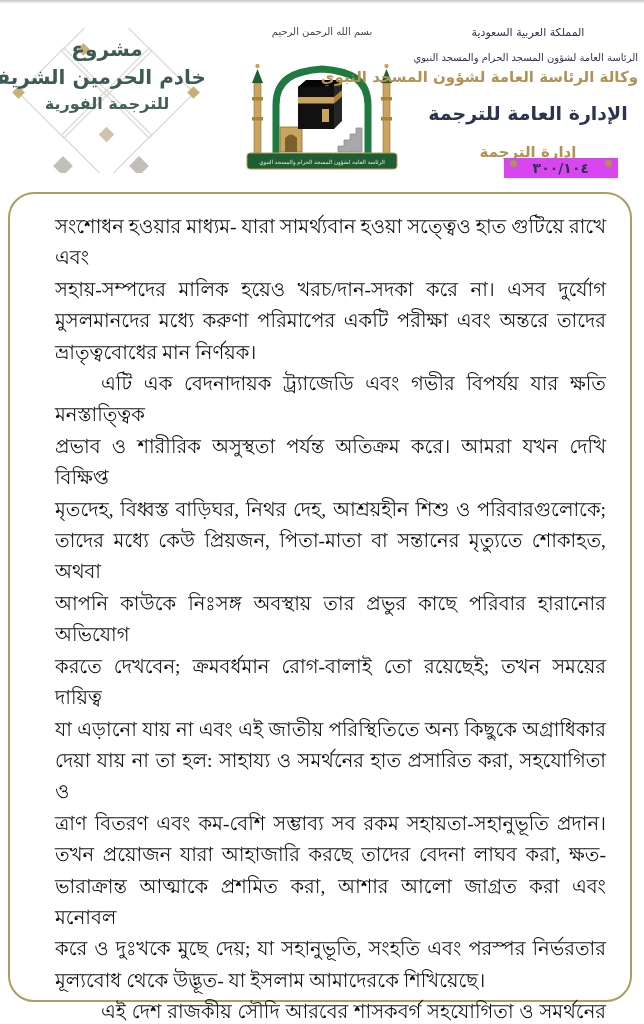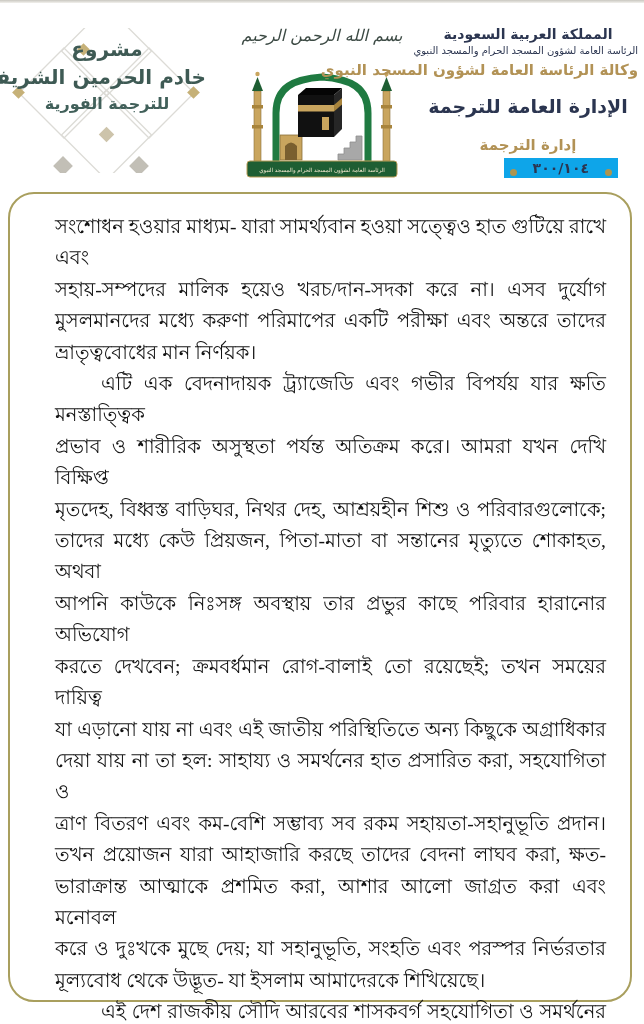--- a/index.html
+++ b/index.html
@@ -19,38 +19,38 @@
   .left-calligraphy {
     position:absolute; left:0; top:8px; width:100%;
     text-align:center; direction:rtl; color:#3e5a54; z-index:2;
   }
   .lm1 { font-size:20px; font-weight:bold; line-height:26px; }
   .lm2 { font-size:20px; font-weight:bold; line-height:30px; white-space:nowrap; }
   .lm3 { font-size:16px; font-weight:bold; line-height:24px; color:#41605a; }
 
   
   .center-emblem { position:absolute; left:239px; top:26px; width:166px; z-index:2; text-align:center; }
-  .bismillah { font-size:16px; color:#3c4a44; direction:rtl; white-space:nowrap; margin-bottom:20px;font-style:italic; }
+  .bismillah { font-size:10px; color:#3c4a44; direction:rtl; white-space:nowrap; margin-bottom:20px; }
 
   
   .right-titles {
     position:absolute; right:6px; top:26px; width:220px; z-index:2;
     direction:rtl; text-align:center; color:#2b3550;
   }
-  .rt-country   { font-size:14px; font-weight:bold; margin-bottom:3px; white-space:nowrap; }
+  .rt-country   { font-size:11px; font-weight:normal; margin-bottom:13px; white-space:nowrap; }
   .rt-presidency{ font-size:10px; margin-bottom:5px; white-space:nowrap; }
   .rt-agency    { font-size:15px; font-weight:bold; color:#b29255; margin-bottom:16px; white-space:nowrap; }
   .rt-admin     { font-size:19px; font-weight:bold; margin-bottom:19px; white-space:nowrap; }
   .rt-dept      { font-size:15px; font-weight:bold; color:#b29255; white-space:nowrap; }
 
   
   .ref-plate {
     position:absolute; top:158px; right:26px; z-index:6;
-    background:#0ea5e9; padding:2px 6px;
-    display:flex; align-items:flex-end; gap:16px;
+    background:#d946ef; padding:2px 6px;
+    display:flex; align-items:flex-start; gap:16px;
   }
   .gold-dot { width:7px; height:7px; border-radius:50%; background:#ad9550; }
   .ref-num {
     font-size:14px; font-weight:bold; color:#2b3550;
     direction:rtl; letter-spacing:1px; white-space:nowrap;
   }
 
   
   .content-box {
     position:absolute; left:8px; top:168px; width:624px; height:810px;

